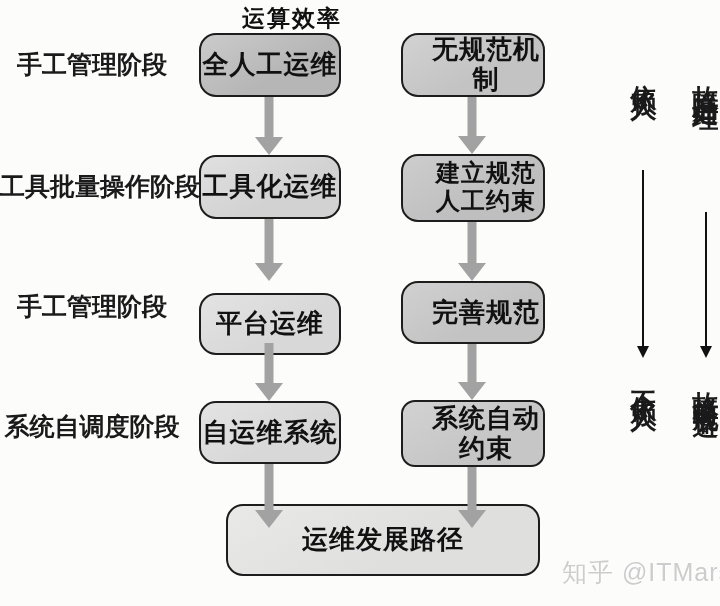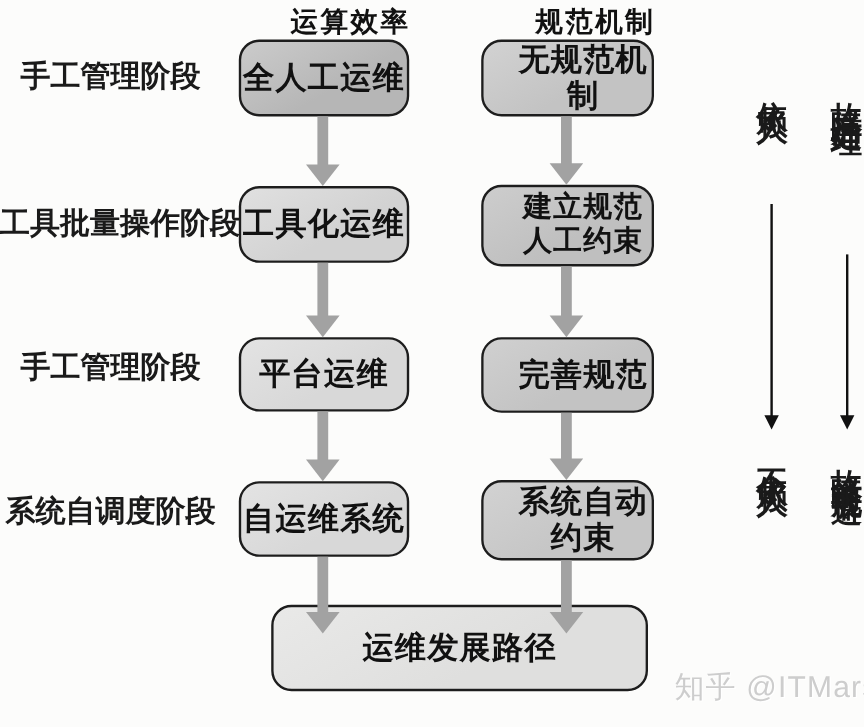--- a/index.html
+++ b/index.html
@@ -57,27 +57,27 @@
     letter-spacing:1px;
     line-height:1.15;
     white-space:pre-line;
     color:#111;
   }
   .col1{left:199px;width:142px;text-align:center;}
   .col2{left:401px;width:144px;padding-left:26px;}
 
   #box-e0{top:33px;height:64px;background:linear-gradient(150deg,#cbcbcb 0%,#b6b6b6 60%);}
   #box-e1{top:155px;height:64px;background:linear-gradient(150deg,#e0e0e0 0%,#d2d2d2 60%);}
-  #box-e2{top:281px;height:62px;background:linear-gradient(150deg,#e3e3e3 0%,#d8d8d8 60%);}
+  #box-e2{top:293px;height:62px;background:linear-gradient(150deg,#e3e3e3 0%,#d8d8d8 60%);}
   #box-e3{top:401px;height:63px;background:linear-gradient(150deg,#e3e3e3 0%,#d8d8d8 60%);}
 
   #box-m0{top:33px;height:64px;background:linear-gradient(150deg,#d2d2d2 0%,#c3c3c3 60%);}
   #box-m1{top:154px;height:68px;font-size:24px;background:linear-gradient(150deg,#cdcdcd 0%,#bfbfbf 60%);}
   #box-m2{top:281px;height:63px;background:linear-gradient(150deg,#d0d0d0 0%,#c3c3c3 60%);}
-  #box-m3{top:400px;height:67px;background:linear-gradient(150deg,#d2d2d2 0%,#c6c6c6 60%);}
+  #box-m3{top:400px;height:67px;background:linear-gradient(150deg,#d2d2d2 0%,#c6c6c6 60%);border-radius:14px;}
 
   #box-result{
     left:226px;width:314px;top:504px;height:72px;
     background:linear-gradient(150deg,#e9e9e8 0%,#dfdfde 60%);
   }
 
   .flow-arrow{position:absolute;width:28px;}
   .flow-arrow .stem{
     position:absolute;left:50%;transform:translateX(-50%);
     top:0;bottom:15px;width:9px;background:#a2a2a2;
@@ -140,21 +140,20 @@
     text-shadow:1px 1px 0 #ffffff;
     white-space:nowrap;
   }
 </style>
 </head>
 <body>
 
 <div id="canvas">
 
   <div class="col-header" id="header-efficiency">运算效率</div>
-  <div class="col-header" id="header-mechanism">规范机制</div>
 
   <div class="stage-label" id="stage-label-0">手工管理阶段</div>
   <div class="stage-label" id="stage-label-1">工具批量操作阶段</div>
   <div class="stage-label" id="stage-label-2">手工管理阶段</div>
   <div class="stage-label" id="stage-label-3">系统自调度阶段</div>
 
   <div class="flow-box col1" id="box-e0">全人工运维</div>
   <div class="flow-box col1" id="box-e1">工具化运维</div>
   <div class="flow-box col1" id="box-e2">平台运维</div>
   <div class="flow-box col1" id="box-e3">自运维系统</div>

